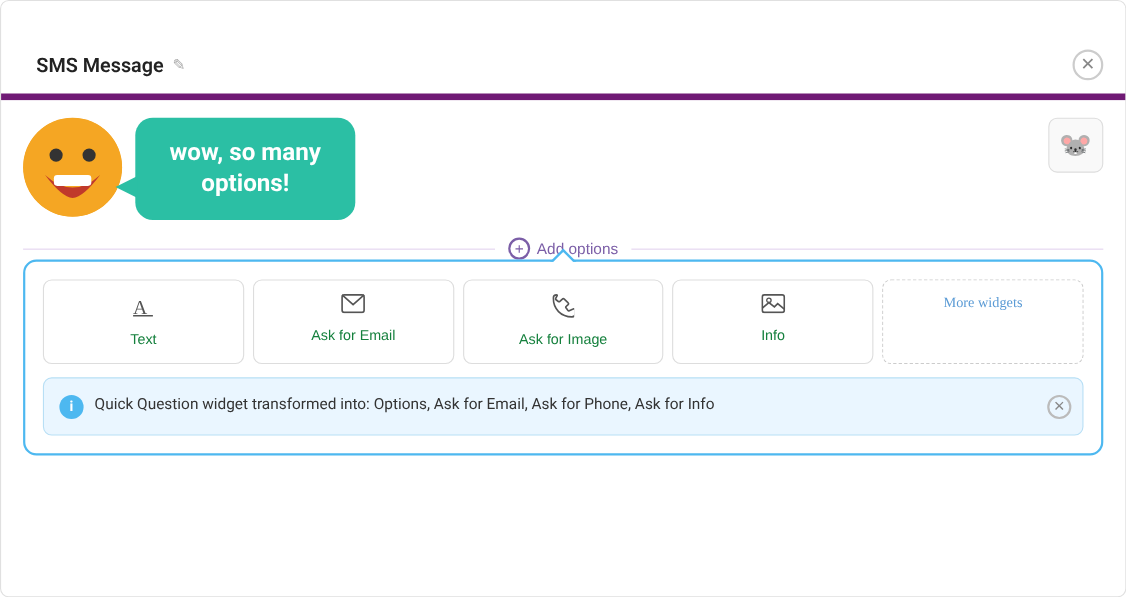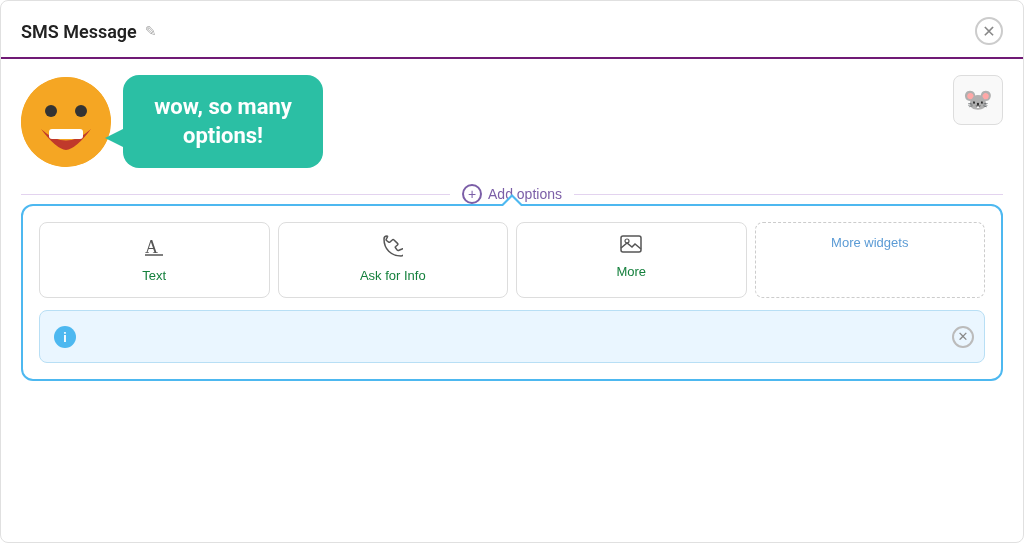--- a/index.html
+++ b/index.html
@@ -19,22 +19,23 @@
       position: relative;
       border: 1px solid #e0e0e0;
       border-radius: 8px;
     }
 
     
     .header {
       display: flex;
       align-items: center;
       justify-content: space-between;
-      padding: 16px 20px 12px 20px;
-      border-bottom: 2px solid #701a75;
+      padding: 16px 20px 12px 32px;
+      border-bottom: 6px solid #701a75;
+      margin-top: 28px;
     }
     .header-left {
       display: flex;
       align-items: center;
       gap: 8px;
     }
     .header-title {
       font-size: 18px;
       font-weight: 600;
       color: #222;
@@ -60,21 +61,21 @@
 
     
     .main-content {
       padding: 16px 20px;
       position: relative;
     }
 
     
     .chat-area {
       display: flex;
-      align-items: center;
+      align-items: flex-start;
       gap: 12px;
       margin-bottom: 16px;
       position: relative;
     }
 
     
     .emoji-avatar {
       width: 90px;
       height: 90px;
       border-radius: 50%;
@@ -231,20 +232,21 @@
     }
     .widget-btn-label {
       font-size: 13px;
       color: #15803d;
       text-align: center;
       line-height: 1.3;
     }
     .widget-btn.more-widgets .widget-btn-label {
       color: #5b9bd5;
       font-size: 13px;
+      font-family: Liberation Serif, serif;
     }
 
     
     .info-banner {
       background: #eaf6ff;
       border: 1px solid #b8dff5;
       border-radius: 8px;
       padding: 14px 40px 14px 14px;
       display: flex;
       align-items: flex-start;
@@ -353,49 +355,59 @@
           <span class="widget-btn-icon">
             <svg width="22" height="22" viewBox="0 0 22 22" fill="none" xmlns="http://www.w3.org/2000/svg">
               <text x="2" y="18" font-size="18" font-family="serif" font-weight="400" fill="#555">A</text>
               <line x1="2" y1="20" x2="20" y2="20" stroke="#555" stroke-width="1.5"></line>
             </svg>
           </span>
           <span class="widget-btn-label">Text</span>
         </button>
 
 
+        <button class="widget-btn">
+          <span class="widget-btn-icon">
+            <svg width="22" height="18" viewBox="0 0 22 18" fill="none" xmlns="http://www.w3.org/2000/svg">
+              <rect x="1" y="1" width="20" height="16" rx="2" stroke="#555" stroke-width="1.5" fill="none"></rect>
+              <polyline points="1,1 11,10 21,1" stroke="#555" stroke-width="1.5" fill="none"></polyline>
+            </svg>
+          </span>
+          <span class="widget-btn-label">Ask for Email</span>
+        </button>
 
         <button class="widget-btn">
           <span class="widget-btn-icon">
             <svg width="20" height="22" viewBox="0 0 20 22" fill="none" xmlns="http://www.w3.org/2000/svg">
               <path d="M4 1 C2 1 1 2.5 1 4 C1 14 8 21 18 21 C19.5 21 21 20 21 18 L21 15 C21 14 20 13.5 19 14 L15.5 15.5 C15 15.7 14.5 15.5 14.2 15.1 L12.5 12.7 C12.2 12.3 12.3 11.8 12.7 11.5 L14.5 10 C15 9.6 15 8.8 14.5 8.4 L11 5 C10.5 4.5 9.7 4.5 9.2 5 L7 7 C6.6 7.4 6.1 7.4 5.6 7.1 L3.5 5.5 C3.1 5.2 3 4.7 3.2 4.3 L4.5 1.8 C4.7 1.3 4.4 1 4 1 Z" stroke="#555" stroke-width="1.5" fill="none"></path>
             </svg>
           </span>
-          <span class="widget-btn-label">Ask for Info</span>
+          <span class="widget-btn-label">Ask for Image</span>
         </button>
 
         <button class="widget-btn">
           <span class="widget-btn-icon">
             <svg width="22" height="18" viewBox="0 0 22 18" fill="none" xmlns="http://www.w3.org/2000/svg">
               <rect x="1" y="1" width="20" height="16" rx="2" stroke="#555" stroke-width="1.5" fill="none"></rect>
               <circle cx="7" cy="6" r="2" stroke="#555" stroke-width="1.2" fill="none"></circle>
               <polyline points="1,13 7,8 12,12 15,9 21,14" stroke="#555" stroke-width="1.5" fill="none"></polyline>
             </svg>
           </span>
-          <span class="widget-btn-label">More</span>
+          <span class="widget-btn-label">Info</span>
         </button>
 
         <button class="widget-btn more-widgets">
           <span class="widget-btn-label" style="color:#5b9bd5; font-size:13px;">More widgets</span>
         </button>
 
       </div>
 
       <div class="info-banner">
         <div class="info-icon">i</div>
+        <span class="info-text">Quick Question widget transformed into: Options, Ask for Email, Ask for Phone, Ask for Info</span>
         <button class="info-close">
           <span>✕</span>
         </button>
       </div>
 
     </div>
   </div>
 
 </div>
 

